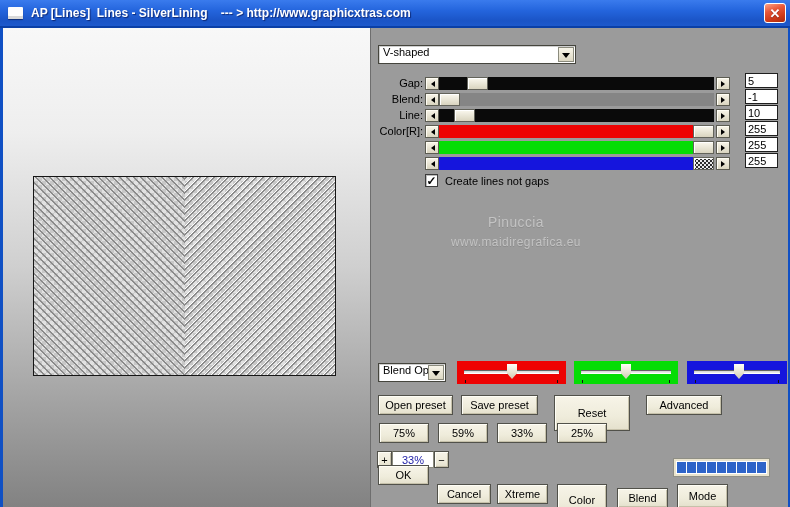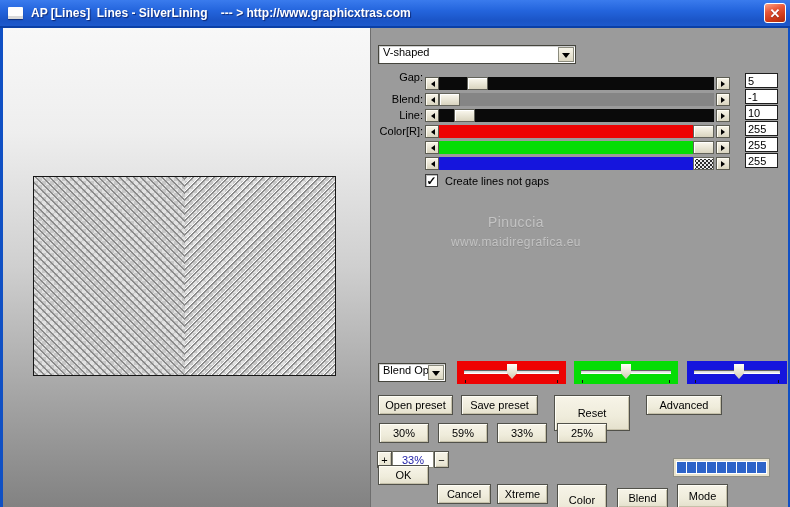--- a/index.html
+++ b/index.html
@@ -185,21 +185,21 @@
           <div class="pseg" style="background:#2e64c8"></div>
           <div class="pseg" style="background:#2e64c8"></div>
           <div class="pseg" style="background:#2e64c8"></div>
           <div class="pseg" style="background:#2e64c8"></div>
           <div class="pseg" style="background:#2e64c8"></div>
           <div class="pseg" style="background:#2e64c8"></div>
           <div class="pseg" style="background:#2e64c8"></div>
           <div class="pseg" style="background:#2e64c8"></div>
         </div>
 
-    <div class="slabel" style="top:43px">Gap:</div>
+    <div class="slabel" style="top:49px">Gap:</div>
   <div class="sbtn" style="left:54px;top:49px">
           <i class="tri-l"></i>
         </div>
   <div class="strack" style="left:68px;top:49px;background:#0a0a0a">
           <div class="sthumb" style="left:28px"></div>
         </div>
   <div class="sbtn" style="left:345px;top:49px">
           <i class="tri-r"></i>
         </div>
   <input class="sval" style="left: 374px; top: 45px;" value="5">
@@ -273,21 +273,21 @@
         <div class="tbar" style="left:316px;width:100px;background:#1515dd">
     <div class="tgroove"></div>
     <div class="tthumb" style="left:47px"></div>
     <i class="tick" style="left:8px"></i>
     <i class="tick" style="right:8px"></i>
   </div>
         <div class="btn" style="left:7px;top:367px;width:75px;height:20px">Open preset</div>
         <div class="btn" style="left:90px;top:367px;width:77px;height:20px">Save preset</div>
         <div class="btn" style="left:183px;top:367px;width:76px;height:36px">Reset</div>
         <div class="btn" style="left:275px;top:367px;width:76px;height:20px">Advanced</div>
-        <div class="btn" style="left:8px;top:395px;width:50px;height:20px">30%</div>
+        <div class="btn" style="left:8px;top:395px;width:50px;height:20px">75%</div>
         <div class="btn" style="left:67px;top:395px;width:50px;height:20px">59%</div>
         <div class="btn" style="left:126px;top:395px;width:50px;height:20px">33%</div>
         <div class="btn" style="left:186px;top:395px;width:50px;height:20px">25%</div>
         <div class="btn" style="left:7px;top:437px;width:51px;height:20px">OK</div>
         <div class="btn" style="left:66px;top:456px;width:54px;height:20px">Cancel</div>
         <div class="btn" style="left:126px;top:456px;width:51px;height:20px">Xtreme</div>
         <div class="btn" style="left:186px;top:456px;width:50px;height:32px">Color</div>
         <div class="btn" style="left:246px;top:460px;width:51px;height:20px">Blend</div>
         <div class="btn" style="left:306px;top:456px;width:51px;height:24px">Mode</div>
       </div>

